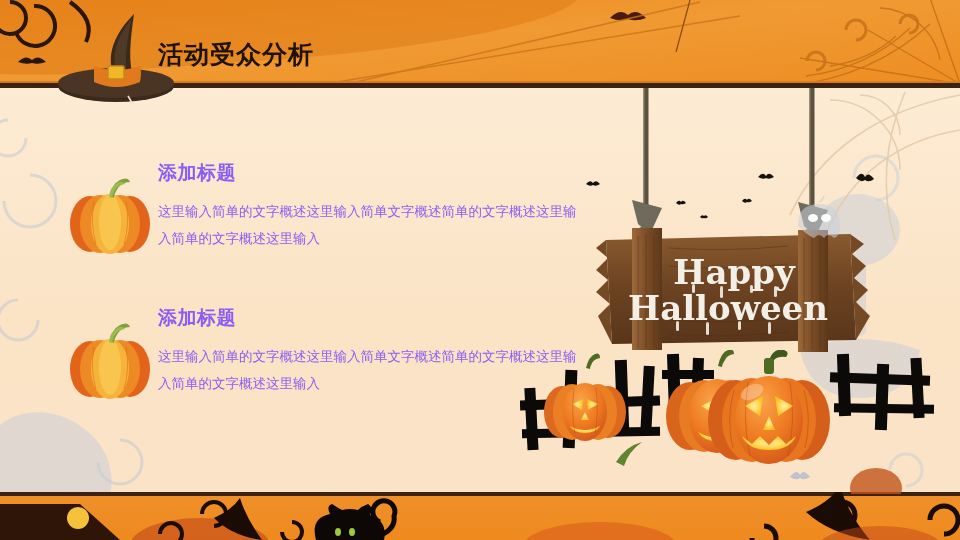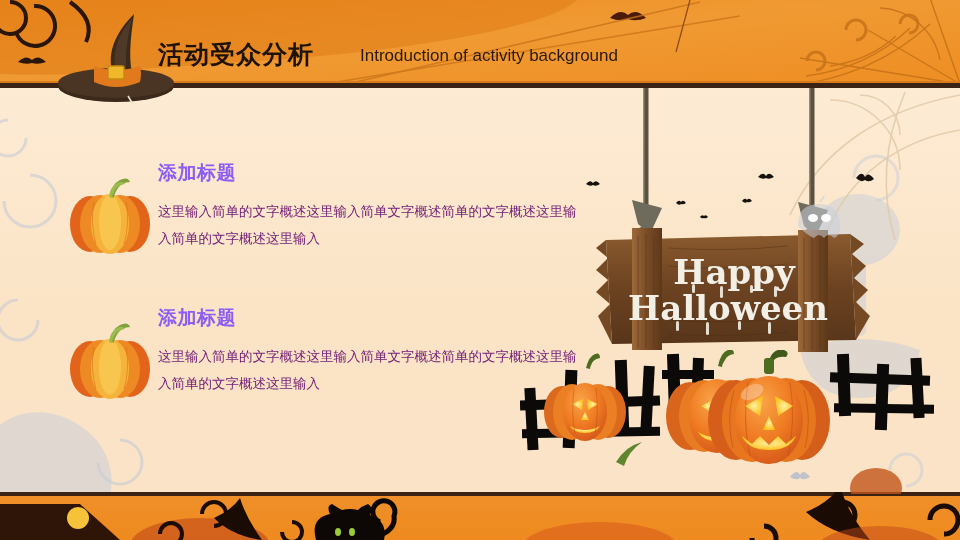--- a/index.html
+++ b/index.html
@@ -59,21 +59,21 @@
   .block-1 { left:64px; top:160px; }
   .block-2 { left:64px; top:305px; }
   .pumpkin-icon { position:absolute; left:0; top:12px; width:92px; height:86px; }
   .block-text { position:absolute; left:94px; top:0; width:460px; }
   .block-head {
     font-size:19px; font-weight:bold; color:#8b5cf6; letter-spacing:.5px;
     font-family:"DejaVu Sans","Liberation Sans",sans-serif;
     margin-bottom:12px;
   }
   .block-body {
-    font-size:13.5px; color:#701a75; line-height:2.0;
+    font-size:13.5px; color:#8b5cf6; line-height:2.0;
     font-family:"DejaVu Sans","Liberation Sans",sans-serif;
     width:420px;
   }
 
   
   .sign-group { position:absolute; left:588px; top:88px; width:290px; height:280px; }
 
   
   .scene { position:absolute; left:520px; top:350px; width:430px; height:120px; }
 
@@ -177,21 +177,20 @@
     <ellipse cx="60" cy="78" rx="58" ry="16" fill="#3B2A1C"></ellipse>
     <ellipse cx="60" cy="75" rx="58" ry="15" fill="#4A3524"></ellipse>
     <path d="M60 72 C52 58 50 34 78 6 C74 34 72 54 78 72 Z" fill="#3A2A1B"></path>
     <path d="M62 70 C56 56 56 34 76 10 C70 36 68 54 72 70 Z" fill="#4E3A27"></path>
     <path d="M38 74 q22 10 46 0 q2 -10 0 -16 q-24 8 -46 0 Z" fill="#E07A1C"></path>
     <rect x="52" y="58" width="16" height="13" rx="2" fill="#F0B72B" stroke="#C98A12" stroke-width="1.5"></rect>
     <path d="M72 88 L78 98" stroke="#EDE4D4" stroke-width="1.6" fill="none"></path>
   </svg>
 
   <div class="title-zh">活动受众分析</div>
-  <div class="title-en">Introduction of activity background</div>
 
   <div class="block block-1">
     <svg class="pumpkin-icon" viewBox="0 0 92 86" xmlns="http://www.w3.org/2000/svg">
       <g>
         <ellipse cx="26" cy="52" rx="20" ry="28" fill="#E2641B"></ellipse>
         <ellipse cx="66" cy="52" rx="20" ry="28" fill="#E2641B"></ellipse>
         <ellipse cx="36" cy="52" rx="20" ry="29" fill="#EE8A24"></ellipse>
         <ellipse cx="56" cy="52" rx="20" ry="29" fill="#EE8A24"></ellipse>
         <ellipse cx="46" cy="52" rx="19" ry="30" fill="#F6B33C"></ellipse>
         <ellipse cx="46" cy="50" rx="11" ry="28" fill="#F8C64E"></ellipse>

